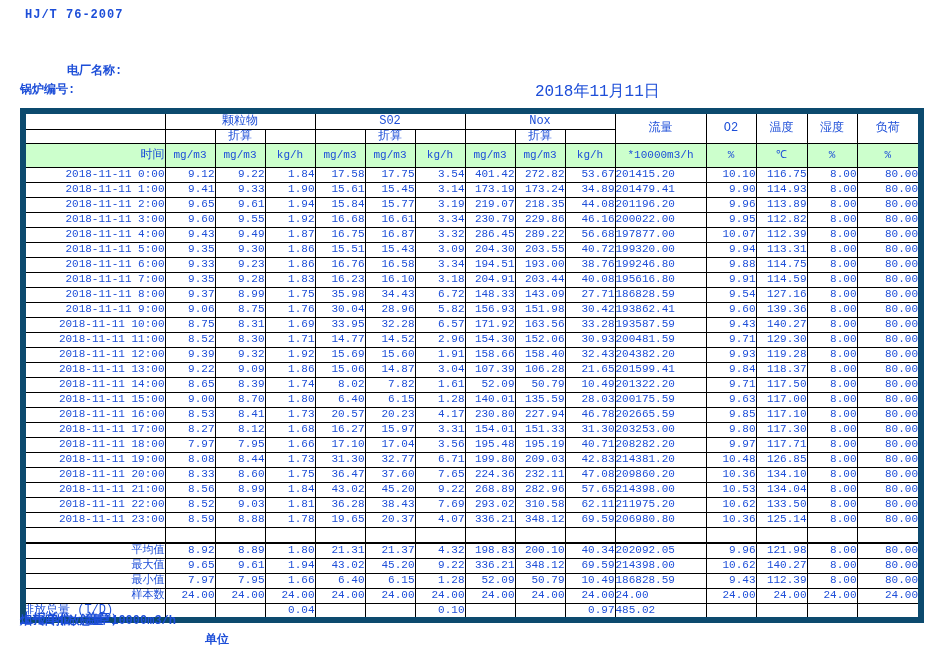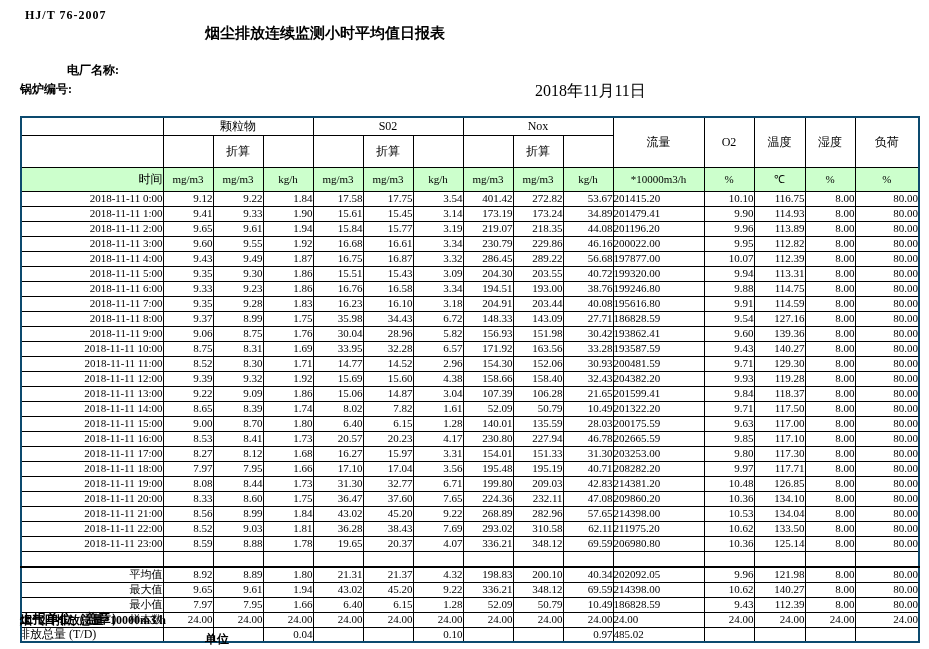--- a/index.html
+++ b/index.html
@@ -1,59 +1,58 @@
 <!DOCTYPE html>
 <html><head>
 <meta charset="utf-8">
 <style>
   * { box-sizing: border-box; }
   html, body { margin: 0; padding: 0; background: #fff; }
   .page {
     position: relative; width: 929px; height: 649px; background: #ffffff;
-    font-family: Liberation Serif, serif; color: #000000;
+    font-family: Liberation Mono, monospace; color: #1d4ed8;
   }
   .abs { position: absolute; }
   .std-code   { left: 25px;  top: 8px;  font-size: 12px; font-weight: bold; letter-spacing: 1px; }
   .rpt-title  { left: 205px; top: 24px; font-size: 15px; font-weight: bold; }
   .plant-lbl  { left: 20px;  top: 62px; font-size: 12px; font-weight: bold; margin-left: 47px; }
   .boiler-lbl { left: 20px;  top: 81px; font-size: 12px; font-weight: bold; }
   .rpt-date   { left: 535px; top: 81px; font-size: 16px; }
   .foot-note  { left: 20px;  top: 612px; font-size: 12px; font-weight: bold; }
   .foot-unit1 { left: 20px;  top: 610px; font-size: 13px; font-weight: bold; }
   .foot-unit2 { left: 205px; top: 631px; font-size: 12px; font-weight: bold; }
 
   table.report {
     position: absolute; left: 20px; top: 108px;
     border-collapse: collapse; table-layout: fixed;
-    border: 2px solid #0c4a6e; font-size: 11px; margin-top: 8px;
+    border: 6px solid #0c4a6e; font-size: 11px;
   }
   table.report td {
     border: 1px solid #000; padding: 0; height: 15px;
     line-height: 13px; overflow: hidden; white-space: nowrap;
   }
   thead td { text-align: center; font-size: 12px; }
   tr.hr1 td { height: 18px; }
-  tr.hr2 td { height: 32px; }
+  tr.hr2 td { height: 14px; }
   tr.units td { background: #ccffcc; height: 24px; font-size: 11px; }
   tr.units td.t { font-size: 12px; }
   td.t    { text-align: right; padding-right: 5px; font-size: 11px; white-space: pre; }
   td.v    { text-align: right; padding-right: 10px; }
   td.flow { padding-right: 8px; }
   tr.spacer td { height: 16px; }
   tr.row-avg td { border-top: 2px solid #000; }
   td.total-label {
     text-align: left; overflow: visible; text-indent: -16px; font-size: 12px;
   }
 </style>
 </head>
 <body>
 
 <div class="page">
   <div class="abs std-code">HJ/T  76-2007</div>
-  <div class="abs rpt-title">烟尘排放连续监测小时平均值日报表</div>
   <div class="abs plant-lbl">电厂名称:</div>
   <div class="abs boiler-lbl">锅炉编号:</div>
   <div class="abs rpt-date">2018年11月11日</div>
 
   <table class="report">
     <colgroup>
       <col style="width:142px">
         <col style="width:50px">
         <col style="width:50px">
         <col style="width:50px">
@@ -316,21 +315,21 @@
           <td class="v">8.00</td>
           <td class="v">80.00</td>
         </tr>
         <tr>
           <td class="t">2018-11-11 12:00</td>
           <td class="v">9.39</td>
           <td class="v">9.32</td>
           <td class="v">1.92</td>
           <td class="v">15.69</td>
           <td class="v">15.60</td>
-          <td class="v">4.38</td>
+          <td class="v">1.91</td>
           <td class="v">158.66</td>
           <td class="v">158.40</td>
           <td class="v">32.43</td>
           <td class="flow">204382.20</td>
           <td class="v">9.93</td>
           <td class="v">119.28</td>
           <td class="v">8.00</td>
           <td class="v">80.00</td>
         </tr>
         <tr>

